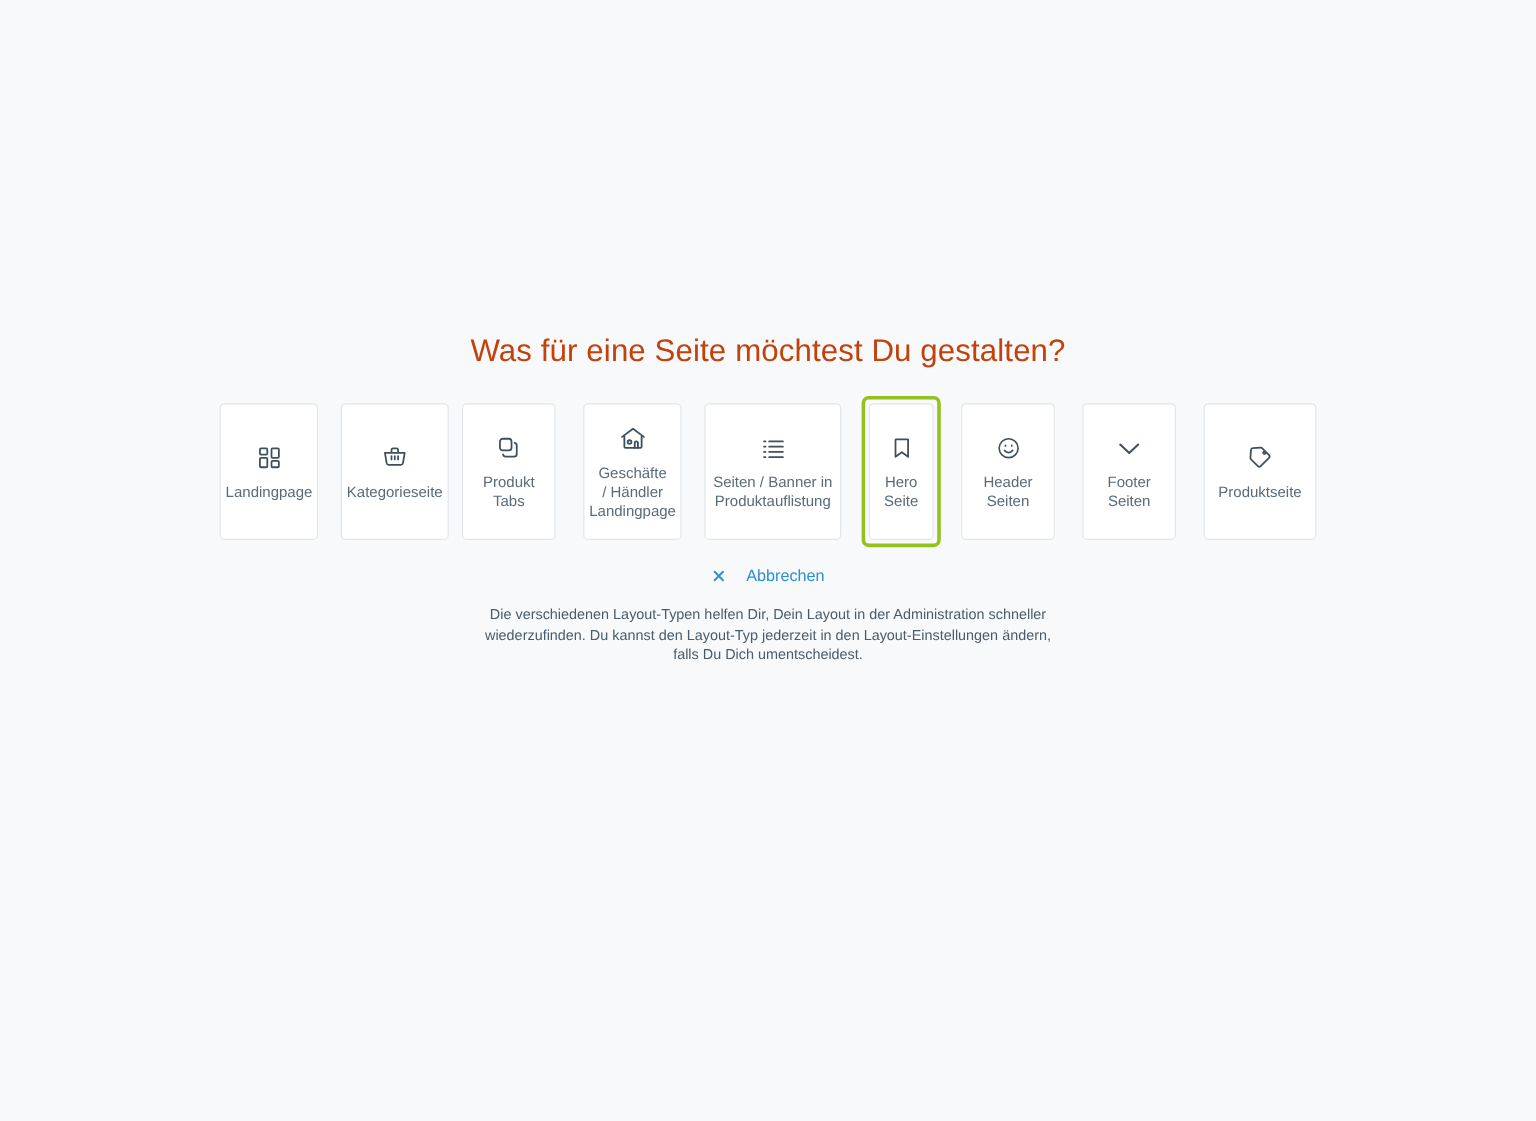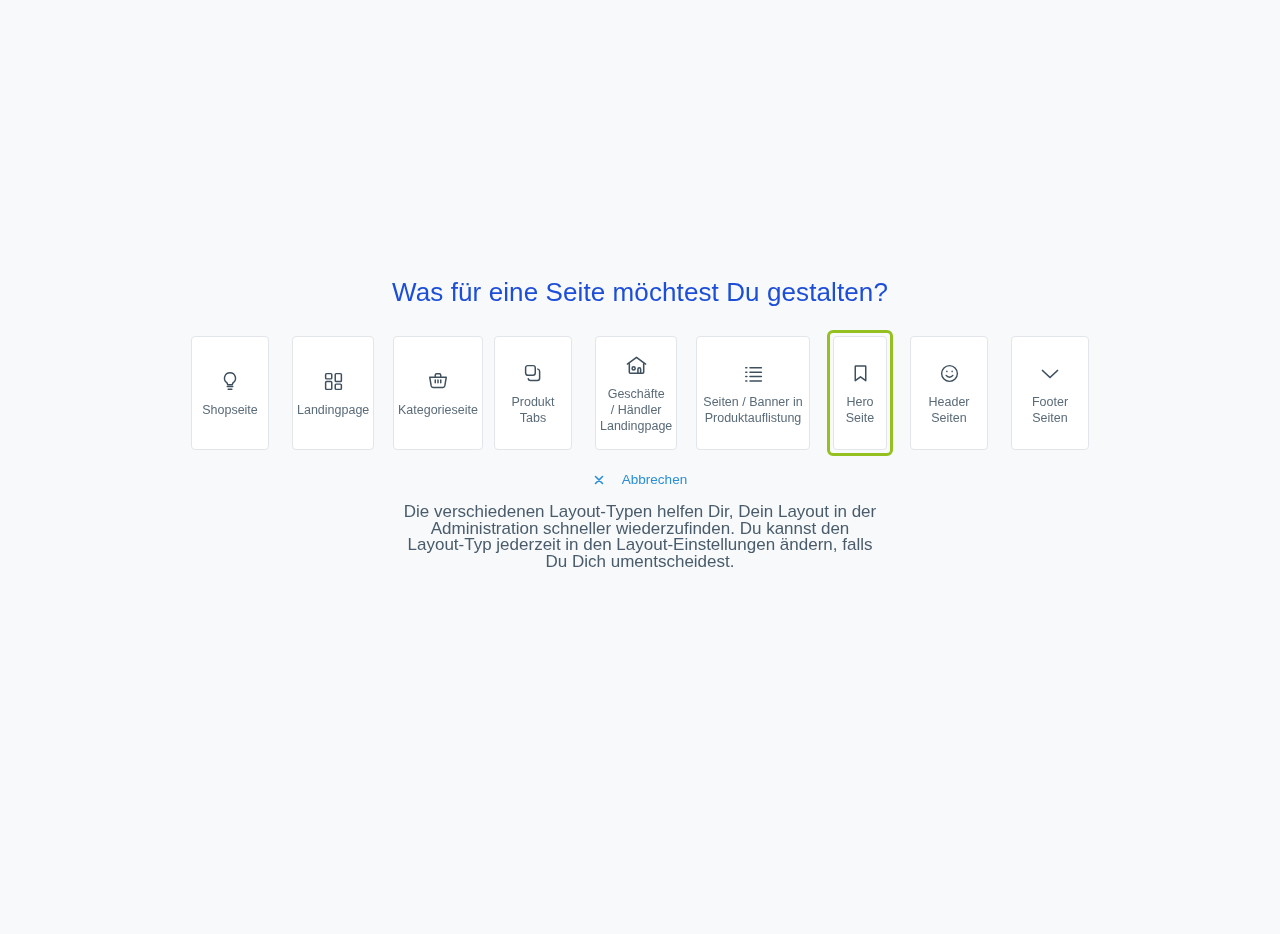--- a/index.html
+++ b/index.html
@@ -29,21 +29,21 @@
     width: 1280px;
     padding-top: 276px;
     display: flex;
     flex-direction: column;
     align-items: center;
   }
 
   .dialog-title {
     font-size: 26px;
     font-weight: 400;
-    color: #1d4ed8;
+    color: #c2410c;
     letter-spacing: .1px;
     margin: 0 0 22px 0;
     line-height: 32px;
     text-align: center;
   }
 
   .card-row {
     display: flex;
     flex-direction: row;
     align-items: stretch;
@@ -117,47 +117,35 @@
   .cancel-label {
     color: #2a8fd6;
     font-size: 13.5px;
     line-height: 16px;
   }
 
   .hint {
     margin-top: 16px;
     width: 480px;
     text-align: center;
-    font-size: 17px;
+    font-size: 12px;
     line-height: 16.5px;
     color: #4a5c6b;
   }
 </style>
 </head>
 <body>
 
 <div class="page">
   <div class="dialog">
 
     <h1 class="dialog-title">Was für eine Seite möchtest Du gestalten?</h1>
 
     <div class="card-row">
 
-      <div class="card-slot">
-        <div class="card">
-          <span class="card-icon">
-            <svg width="22" height="22" viewBox="0 0 24 24" fill="none" stroke="currentColor" stroke-width="1.6" stroke-linecap="round" stroke-linejoin="round">
-              <path d="M9 18h6"></path>
-              <path d="M10 21h4"></path>
-              <path d="M12 3a6 6 0 0 0-3.6 10.8c.5.4.8 1 .9 1.6l.1.6h5.2l.1-.6c.1-.6.4-1.2.9-1.6A6 6 0 0 0 12 3z"></path>
-            </svg>
-          </span>
-          <span class="card-label">Shopseite</span>
-        </div>
-      </div>
 
       <div class="card-slot">
         <div class="card">
           <span class="card-icon">
             <svg width="21" height="21" viewBox="0 0 24 24" fill="none" stroke="currentColor" stroke-width="1.7" stroke-linecap="round" stroke-linejoin="round">
               <rect x="3" y="3" width="7" height="6" rx="1"></rect>
               <rect x="3" y="12" width="7" height="9" rx="1"></rect>
               <rect x="14" y="3" width="7" height="9" rx="1"></rect>
               <rect x="14" y="15" width="7" height="6" rx="1"></rect>
             </svg>
@@ -253,20 +241,31 @@
           <span class="card-icon">
             <svg width="24" height="24" viewBox="0 0 24 24" fill="none" stroke="currentColor" stroke-width="1.7" stroke-linecap="round" stroke-linejoin="round">
               <path d="M4.5 9.5 12 16.5l7.5-7"></path>
             </svg>
           </span>
           <span class="card-label">Footer
 Seiten</span>
         </div>
       </div>
 
+      <div class="card-slot" style="width:106px;">
+        <div class="card">
+          <span class="card-icon">
+            <svg width="22" height="22" viewBox="0 0 24 24" fill="none" stroke="currentColor" stroke-width="1.6" stroke-linecap="round" stroke-linejoin="round">
+              <path d="M20.2 12.6 12.6 20.2a1.8 1.8 0 0 1-2.5 0L3.8 13.9a1.8 1.8 0 0 1-.5-1.4l.5-7a1.8 1.8 0 0 1 1.7-1.7l7-.5a1.8 1.8 0 0 1 1.4.5l6.3 6.3a1.8 1.8 0 0 1 0 2.5z"></path>
+              <circle cx="16" cy="8" r="1.1"></circle>
+            </svg>
+          </span>
+          <span class="card-label">Produktseite</span>
+        </div>
+      </div>
 
     </div>
 
     <div class="cancel-row">
       <span class="cancel-icon">
         <svg width="12" height="12" viewBox="0 0 24 24" fill="none" stroke="currentColor" stroke-width="3.2" stroke-linecap="round">
           <path d="M5 5l14 14M19 5L5 19"></path>
         </svg>
       </span>
       <span class="cancel-label">Abbrechen</span>

